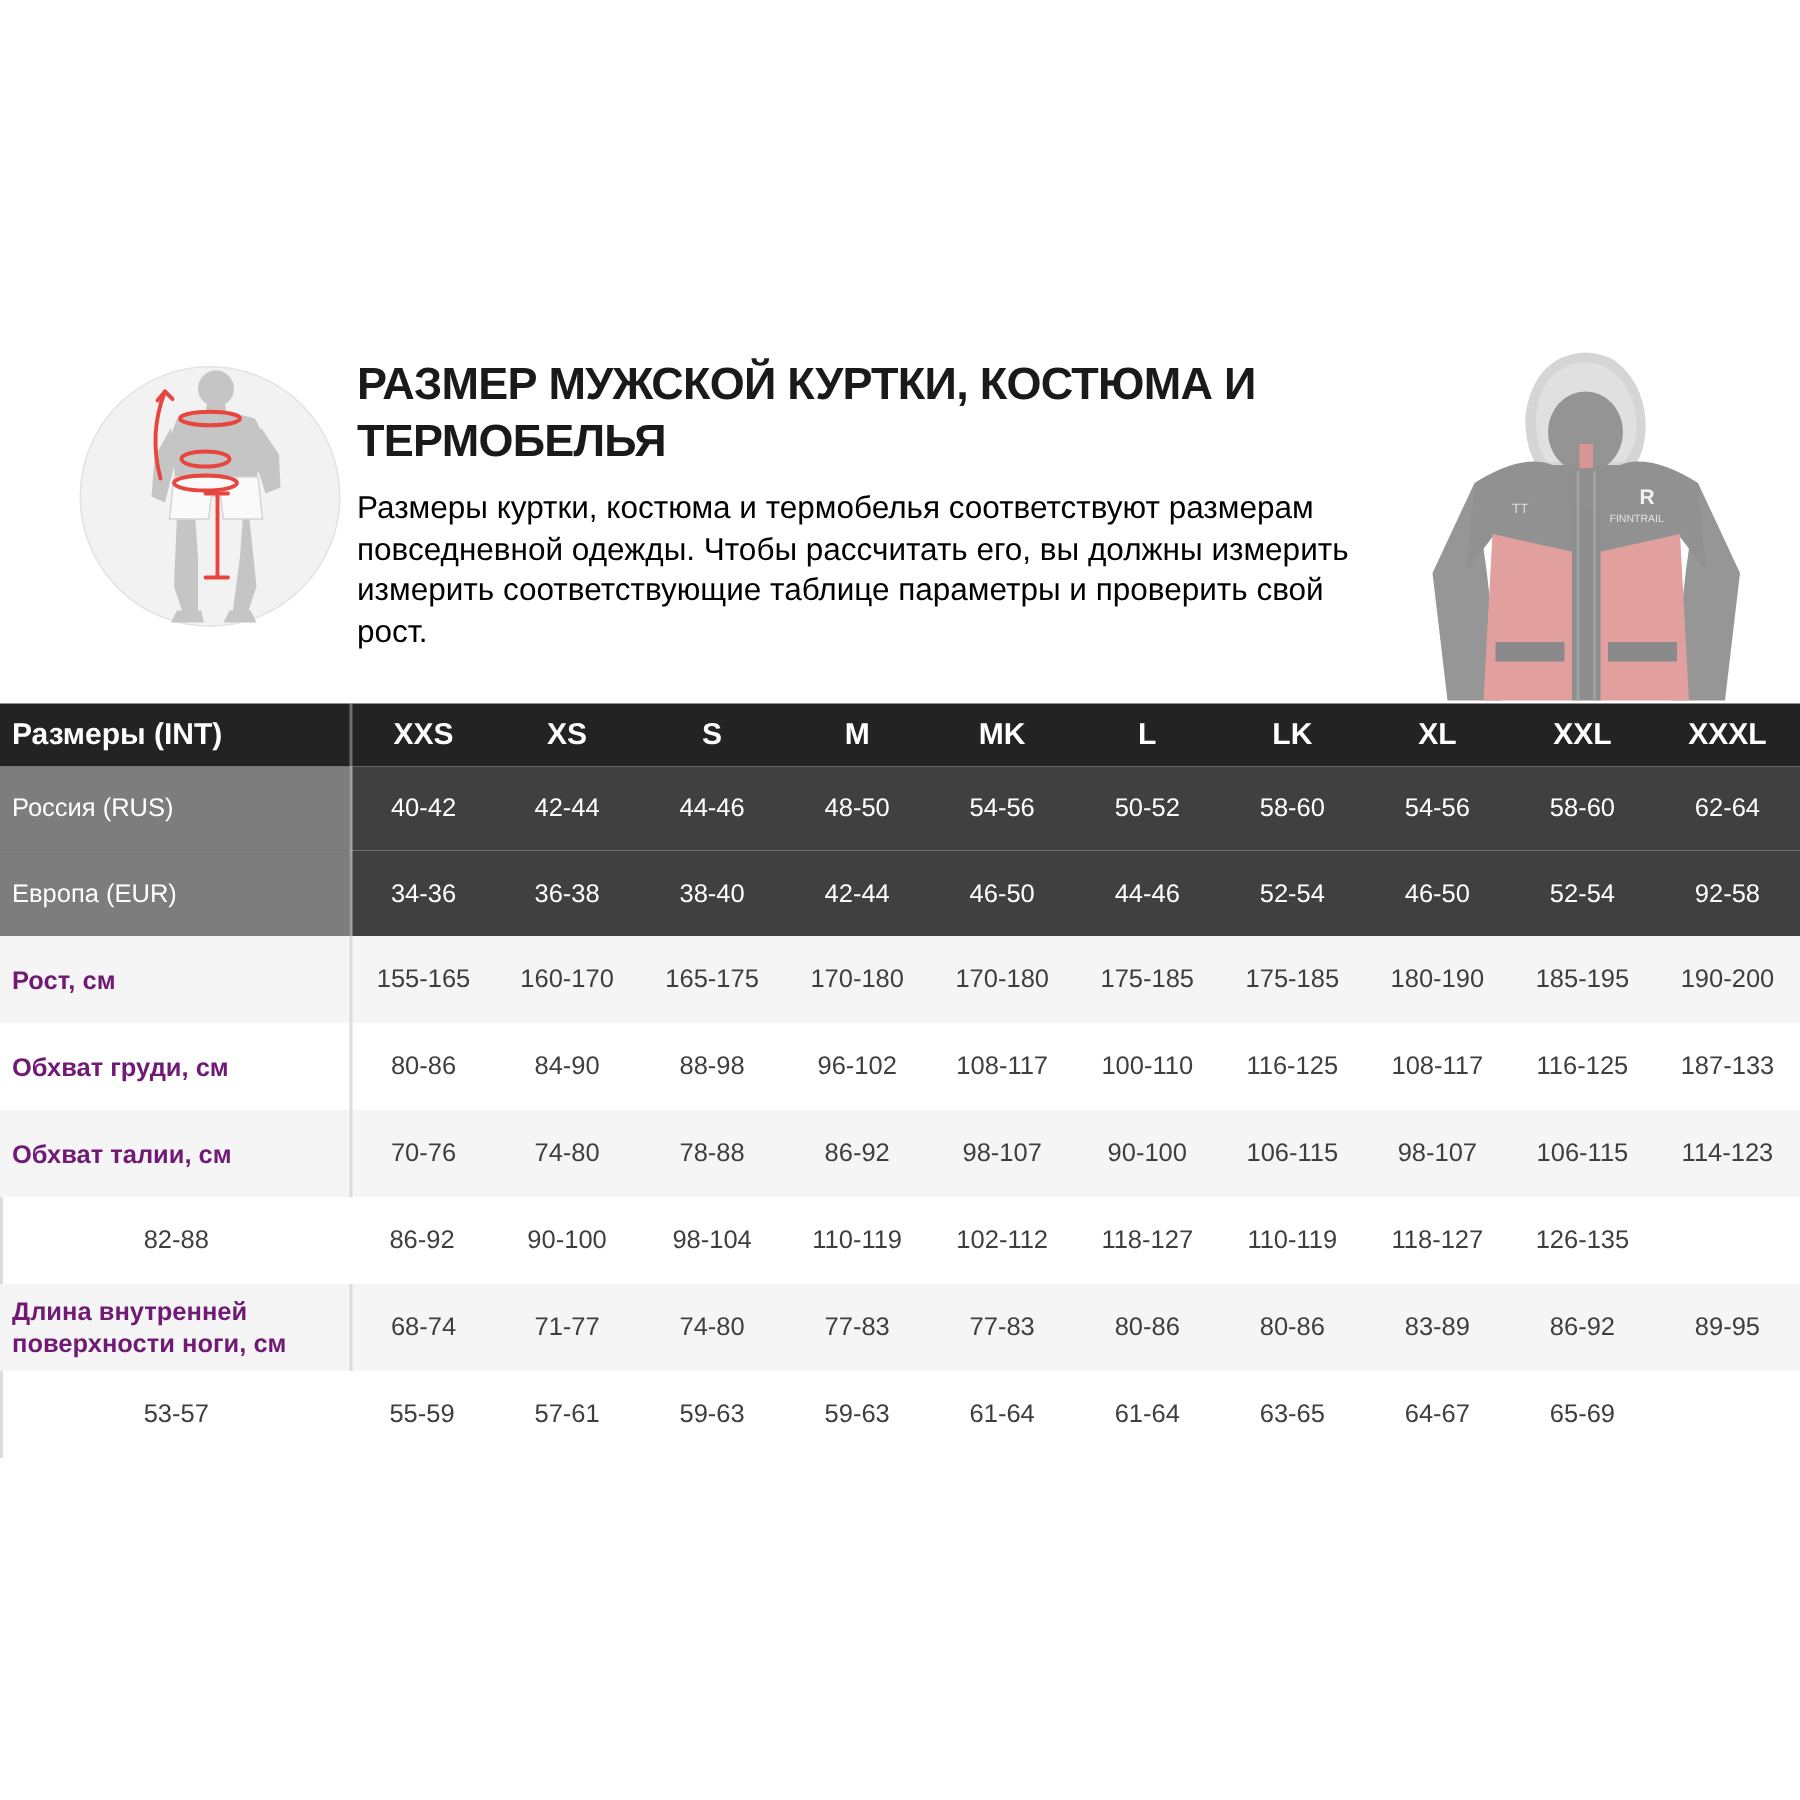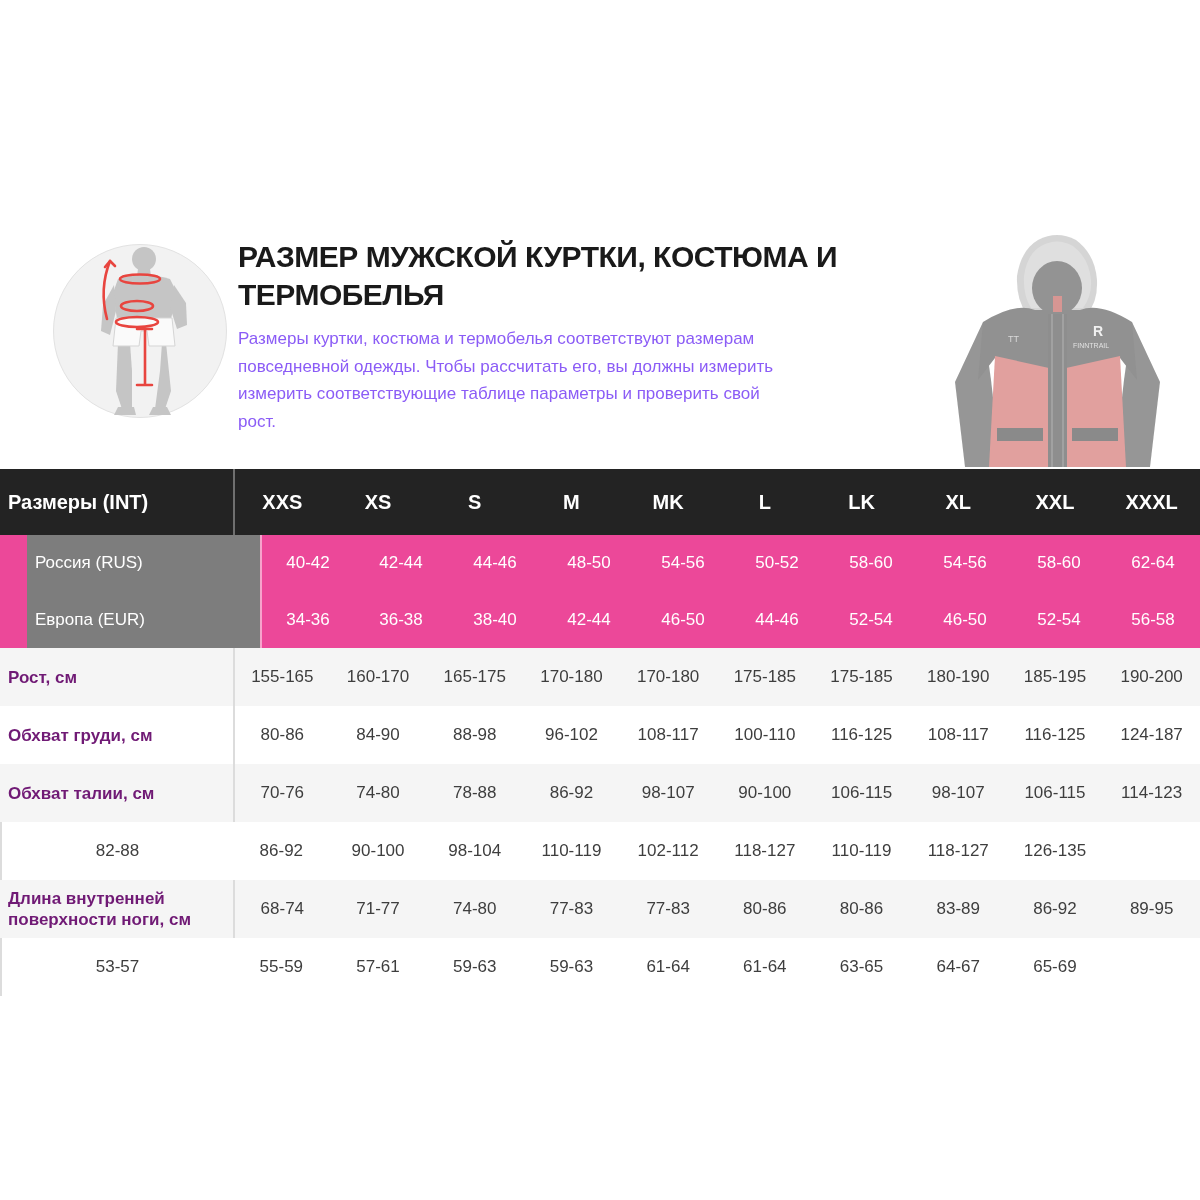--- a/index.html
+++ b/index.html
@@ -3,35 +3,35 @@
 <meta charset="utf-8">
 <style>
   html,body{margin:0;padding:0;background:#fff;}
   body{width:1200px;height:1200px;position:relative;font-family:"Liberation Sans", sans-serif;overflow:hidden;}
 
   
   .intro{position:absolute;left:0;top:0;width:1200px;height:469px;background:#fff;}
   .figure-circle{position:absolute;left:52px;top:243px;width:176px;height:176px;}
   .title{position:absolute;left:238px;top:238px;width:690px;color:#1a1a1a;
          font-size:30px;line-height:38px;font-weight:800;letter-spacing:-0.5px;}
-  .desc{position:absolute;left:238px;top:325px;width:700px;color:#8b5cf6;
-        font-size:17px;line-height:27.5px;}
+  .desc{position:absolute;left:238px;top:325px;width:700px;color:#000000;
+        font-size:21px;line-height:27.5px;}
   .jacket{position:absolute;left:945px;top:230px;width:225px;height:239px;}
 
   
   .size-table{position:absolute;left:0;top:469px;width:1200px;}
   .row{display:grid;grid-template-columns:233px repeat(10,1fr);}
   .cell{display:flex;align-items:center;height:100%;box-sizing:border-box;}
   .cell.label{justify-content:flex-start;padding:0 12px 0 8px;text-align:left;}
   .cell.val{justify-content:center;text-align:center;}
 
-  .row.header{height:66px;background:#232323;}
+  .row.header{height:42px;background:#232323;}
   .row.header .cell{color:#ffffff;font-weight:700;font-size:20px;}
 
-  .row.gray{height:56px;background:#ec4899;padding-left:27px;}
+  .row.gray{height:56px;background:#404040;}
   .row.gray.gray2{height:57px;}
   .row.gray .cell{color:#ffffff;font-size:17px;}
   .row.gray .cell.label{background:#7d7d7d;}
 
   .row.light{height:58px;background:#f5f5f5;}
   .row.white{height:58px;background:#ffffff;}
   .row.light .cell,.row.white .cell{color:#3e3e3e;font-size:17px;}
   .row.light .cell.label,.row.white .cell.label{font-weight:700;color:#701a75;line-height:21px;}
 
   .cell.divider{border-left:2px solid transparent;}
@@ -148,21 +148,21 @@
       <div class="cell label">Европа (EUR)</div>
       <div class="cell val divider">34-36</div>
       <div class="cell val">36-38</div>
       <div class="cell val">38-40</div>
       <div class="cell val">42-44</div>
       <div class="cell val">46-50</div>
       <div class="cell val">44-46</div>
       <div class="cell val">52-54</div>
       <div class="cell val">46-50</div>
       <div class="cell val">52-54</div>
-      <div class="cell val">56-58</div>
+      <div class="cell val">92-58</div>
     </div>
     <div class="row light">
       <div class="cell label">Рост, см</div>
       <div class="cell val divider">155-165</div>
       <div class="cell val">160-170</div>
       <div class="cell val">165-175</div>
       <div class="cell val">170-180</div>
       <div class="cell val">170-180</div>
       <div class="cell val">175-185</div>
       <div class="cell val">175-185</div>
@@ -174,21 +174,21 @@
       <div class="cell label">Обхват груди, см</div>
       <div class="cell val divider">80-86</div>
       <div class="cell val">84-90</div>
       <div class="cell val">88-98</div>
       <div class="cell val">96-102</div>
       <div class="cell val">108-117</div>
       <div class="cell val">100-110</div>
       <div class="cell val">116-125</div>
       <div class="cell val">108-117</div>
       <div class="cell val">116-125</div>
-      <div class="cell val">124-187</div>
+      <div class="cell val">187-133</div>
     </div>
     <div class="row light">
       <div class="cell label">Обхват талии, см</div>
       <div class="cell val divider">70-76</div>
       <div class="cell val">74-80</div>
       <div class="cell val">78-88</div>
       <div class="cell val">86-92</div>
       <div class="cell val">98-107</div>
       <div class="cell val">90-100</div>
       <div class="cell val">106-115</div>

